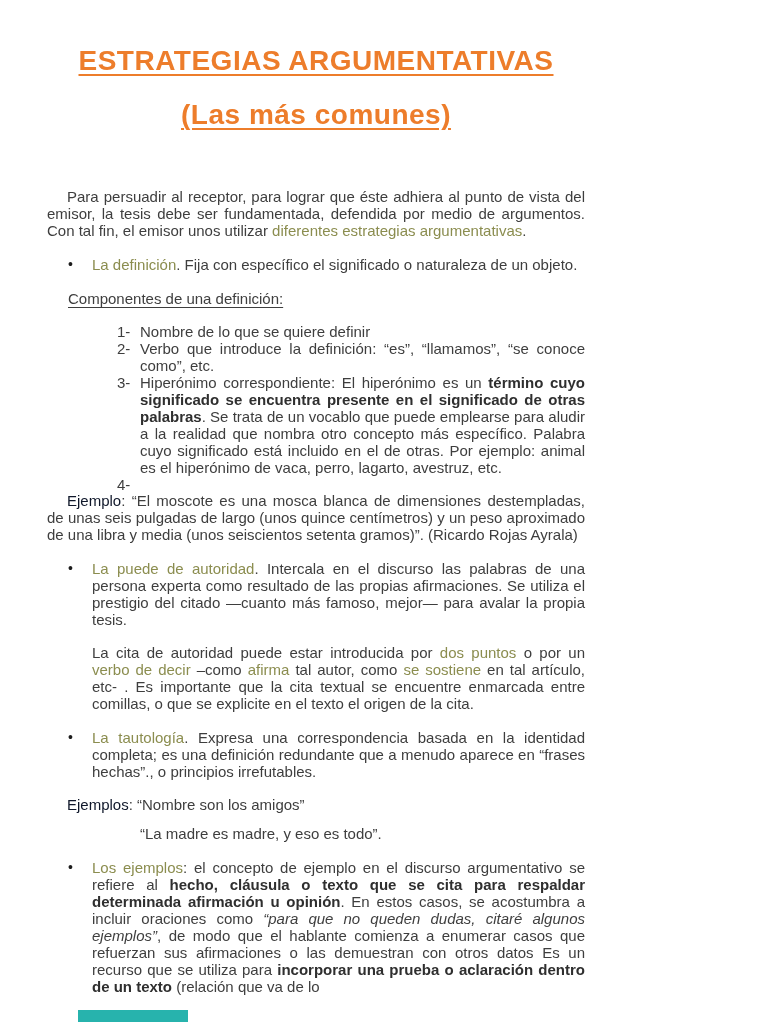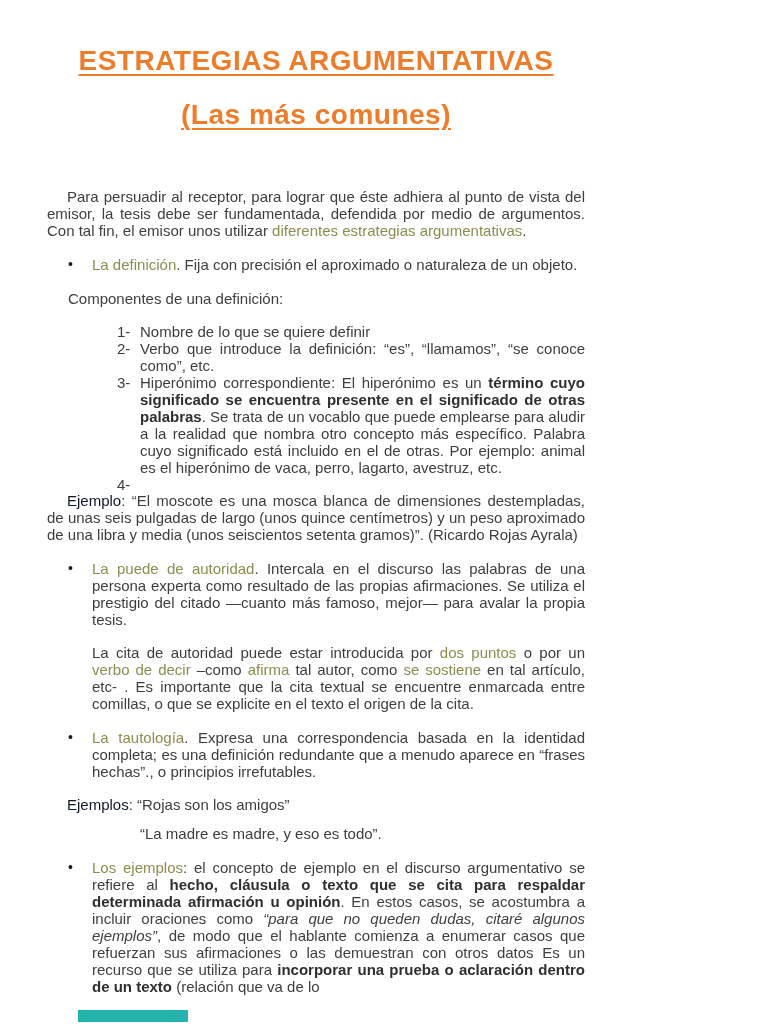--- a/index.html
+++ b/index.html
@@ -62,42 +62,42 @@
     text-align: justify;
   }
   .num-marker { position: absolute; left: -23px; top: 0; }
   .quote-indent { margin-left: 93px; margin-top: 12px; }
   
   .s-n { }
   .s-b { font-weight: bold; color: #2f2f2f; }
   .s-ob { font-weight: normal; color: #8b8d4f; }
   .s-o { color: #0f172a; }
   .s-i { font-style: italic; }
-  .s-u { text-underline-offset: 3px; }
+  .s-u { text-decoration: underline; text-underline-offset: 3px; }
   .progress-bar {
     position: absolute;
     left: 78px; top: 1010px;
     width: 110px; height: 12px;
     background: #27b3ad;
   }
 </style>
 </head>
 <body>
 
 <div class="page">
   <div class="doc">
 
     <div class="title">ESTRATEGIAS ARGUMENTATIVAS</div>
     <div class="title sub">(Las más comunes)</div>
 
     <div class="para intro"><span class="s-n">Para persuadir al receptor, para lograr que éste adhiera al punto de vista del emisor, la tesis debe ser fundamentada, defendida por medio de argumentos. Con tal fin, el emisor unos utilizar </span><span class="s-ob">diferentes estrategias argumentativas</span><span class="s-n">.</span></div>
 
     <div class="bullet-item">
       <span class="bullet-glyph">•</span>
-      <span><span class="s-ob">La definición</span><span class="s-n">. Fija con precisión el aproximado o naturaleza de un objeto.</span></span>
+      <span><span class="s-ob">La definición</span><span class="s-n">. Fija con específico el significado o naturaleza de un objeto.</span></span>
     </div>
 
     <div class="section-head"><span class="s-u">Componentes de una definición:</span></div>
 
     <div class="num-list">
       <div class="num-item">
         <span class="num-marker">1-</span>
         <span><span class="s-n">Nombre de lo que se quiere definir</span></span>
       </div>
       <div class="num-item">
@@ -121,21 +121,21 @@
     </div>
 
     <div class="hang-para"><span class="s-n">La cita de autoridad puede estar introducida por </span><span class="s-ob">dos puntos</span><span class="s-n"> o por un </span><span class="s-ob">verbo de decir</span><span class="s-n"> –como </span><span class="s-ob">afirma</span><span class="s-n"> tal autor, como </span><span class="s-ob">se sostiene</span><span class="s-n"> en tal artículo, etc- . Es importante que la cita textual se encuentre enmarcada entre comillas, o que se explicite en el texto el origen de la cita.</span></div>
 
 
     <div class="bullet-item">
       <span class="bullet-glyph">•</span>
       <span><span class="s-ob">La tautología</span><span class="s-n">. Expresa una correspondencia basada en la identidad completa; es una definición redundante que a menudo aparece en “frases hechas”., o principios irrefutables.</span></span>
     </div>
 
-    <div class="para example"><span class="s-o">Ejemplos</span><span class="s-n">: “Rojas son los amigos”</span></div>
+    <div class="para example"><span class="s-o">Ejemplos</span><span class="s-n">: “Nombre son los amigos”</span></div>
 
     <div class="quote-indent"><span class="s-n">“La madre es madre, y eso es todo”.</span></div>
 
     <div class="bullet-item">
       <span class="bullet-glyph">•</span>
       <span><span class="s-ob">Los ejemplos</span><span class="s-n">: el concepto de ejemplo en el discurso argumentativo se refiere al </span><span class="s-b">hecho, cláusula o texto que se cita para respaldar determinada afirmación u opinión</span><span class="s-n">. En estos casos, se acostumbra a incluir oraciones como </span><span class="s-i">“para que no queden dudas, citaré algunos ejemplos”</span><span class="s-n">, de modo que el hablante comienza a enumerar casos que refuerzan sus afirmaciones o las demuestran con otros datos Es un recurso que se utiliza para </span><span class="s-b">incorporar una prueba o aclaración dentro de un texto</span><span class="s-n"> (relación que va de lo</span></span>
     </div>
 
   </div>
 

